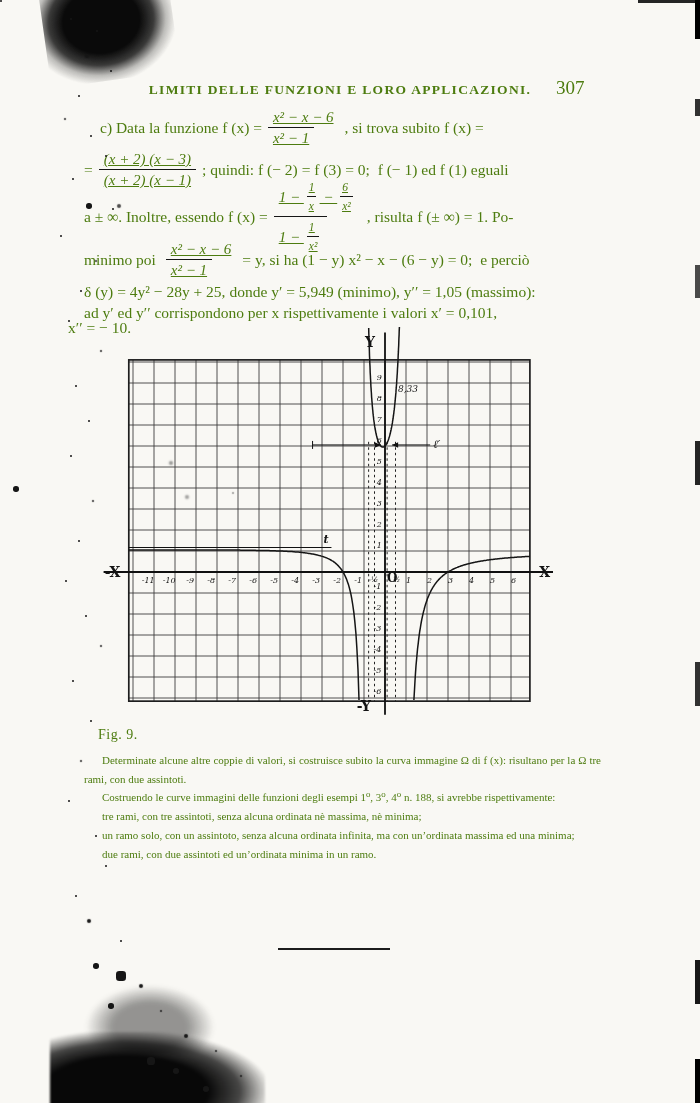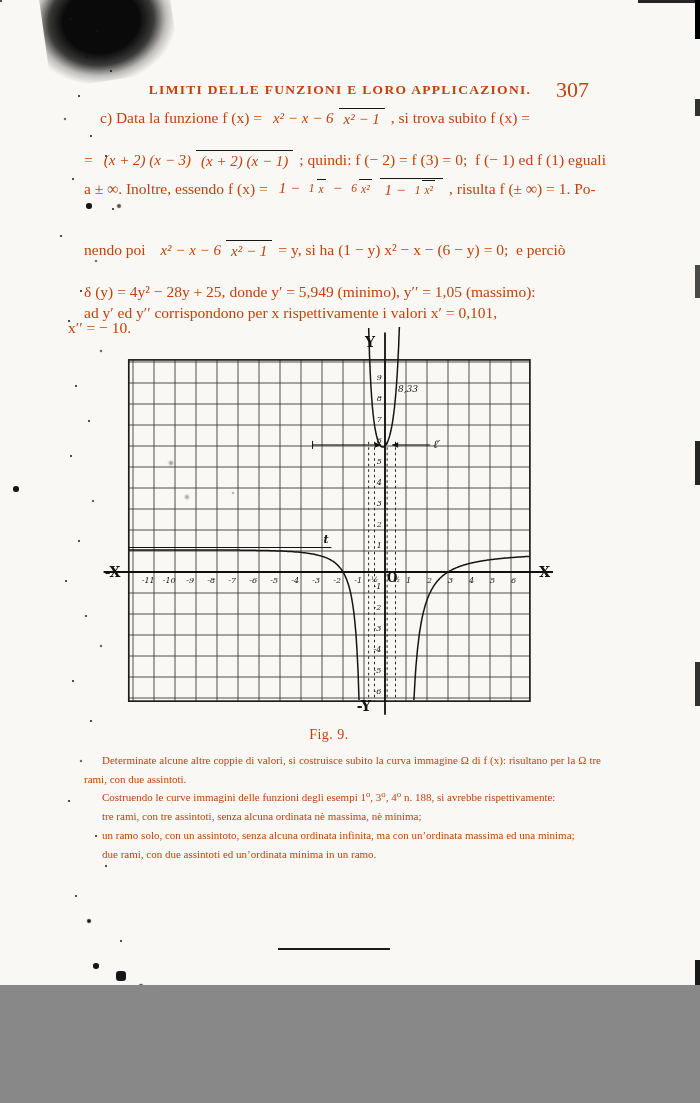--- a/index.html
+++ b/index.html
@@ -1,36 +1,36 @@
 <!DOCTYPE html>
 <html><head>
 <meta charset="utf-8">
 <style>
   html,body{margin:0;padding:0;background:#888;}
-  .page{position:relative;width:700px;height:985px;background:#f9f8f4;overflow:hidden;
-        font-family:"Liberation Serif","DejaVu Serif",serif;color:#c2410c;}
+  .page{position:relative;width:700px;height:1103px;background:#f9f8f4;overflow:hidden;
+        font-family:"Liberation Serif","DejaVu Serif",serif;color:#4d7c0f;}
   
   .head-title{position:absolute;left:120px;top:82px;width:440px;text-align:center;
               font-size:13.5px;font-weight:bold;letter-spacing:1.3px;}
-  .page-num{position:absolute;left:556px;top:77px;font-size:22px;}
+  .page-num{position:absolute;left:556px;top:77px;font-size:19px;}
   
   .tline{position:absolute;display:flex;align-items:center;white-space:pre;
          font-size:15.5px;line-height:18px;}
   .it{}
-  .fr{display:inline-flex;flex-direction:row;align-items:center;vertical-align:middle;
-      margin:0 6px;font-style:italic;font-size:15px;}
+  .fr{display:inline-flex;flex-direction:column;align-items:flex-start;vertical-align:middle;
+      margin:0 6px;font-style:italic;font-size:15px;text-decoration:underline;}
   .fr .n{padding:0 5px 1px;}
   .fr .d{border-top:1.3px solid #161616;padding:1px 5px 0;}
   .fr.sm{font-size:11.5px;margin:0 3px;}
   .fr.sm .n{padding:0 2px 0;}
   .fr.sm .d{padding:0 2px 0;border-top-width:1px;}
   .row{display:flex;align-items:center;white-space:pre;justify-content:center;}
   
   #plot{position:absolute;left:98px;top:327px;}
-  .fig-caption{position:absolute;left:98px;top:727px;width:462px;text-align:center;
+  .fig-caption{position:absolute;left:98px;top:727px;width:462px;
                font-size:14px;letter-spacing:.5px;}
   
   .paras{position:absolute;left:84px;top:751px;width:517px;font-size:11px;line-height:18.7px;}
   .paras p{margin:0;text-indent:18px;text-align:justify;}
   .end-rule{position:absolute;left:278px;top:948px;width:112px;height:2px;background:#1c1c1c;}
   
   .blob-tl{position:absolute;left:44px;top:-20px;width:130px;height:100px;transform:rotate(-8deg);
     background:radial-gradient(ellipse at 45% 40%, #0a0a0a 0 38%, rgba(10,10,10,.8) 52%, rgba(10,10,10,.25) 64%, transparent 75%);
     filter:blur(.7px);}
   .blob-bl{position:absolute;left:50px;top:1032px;width:215px;height:85px;
@@ -112,21 +112,21 @@
           <span class="d">x²</span>
         </span>
       </span>
     </span>
     <span>, risulta </span>
     <span class="it">f (± ∞) = 1. </span>
     <span>Po-</span>
   </div>
 
   <div class="tline" style="left:84px;top:240px;">
-    <span>nendo poi </span>
+    <span>minimo poi </span>
     <span class="fr">
       <span class="n">x² − x − 6</span>
       <span class="d">x² − 1</span>
     </span>
     <span class="it">= y, </span>
     <span>si ha </span>
     <span class="it">(1 − y) x² − x − (6 − y) = 0; </span>
     <span> e perciò</span>
   </div>
 

